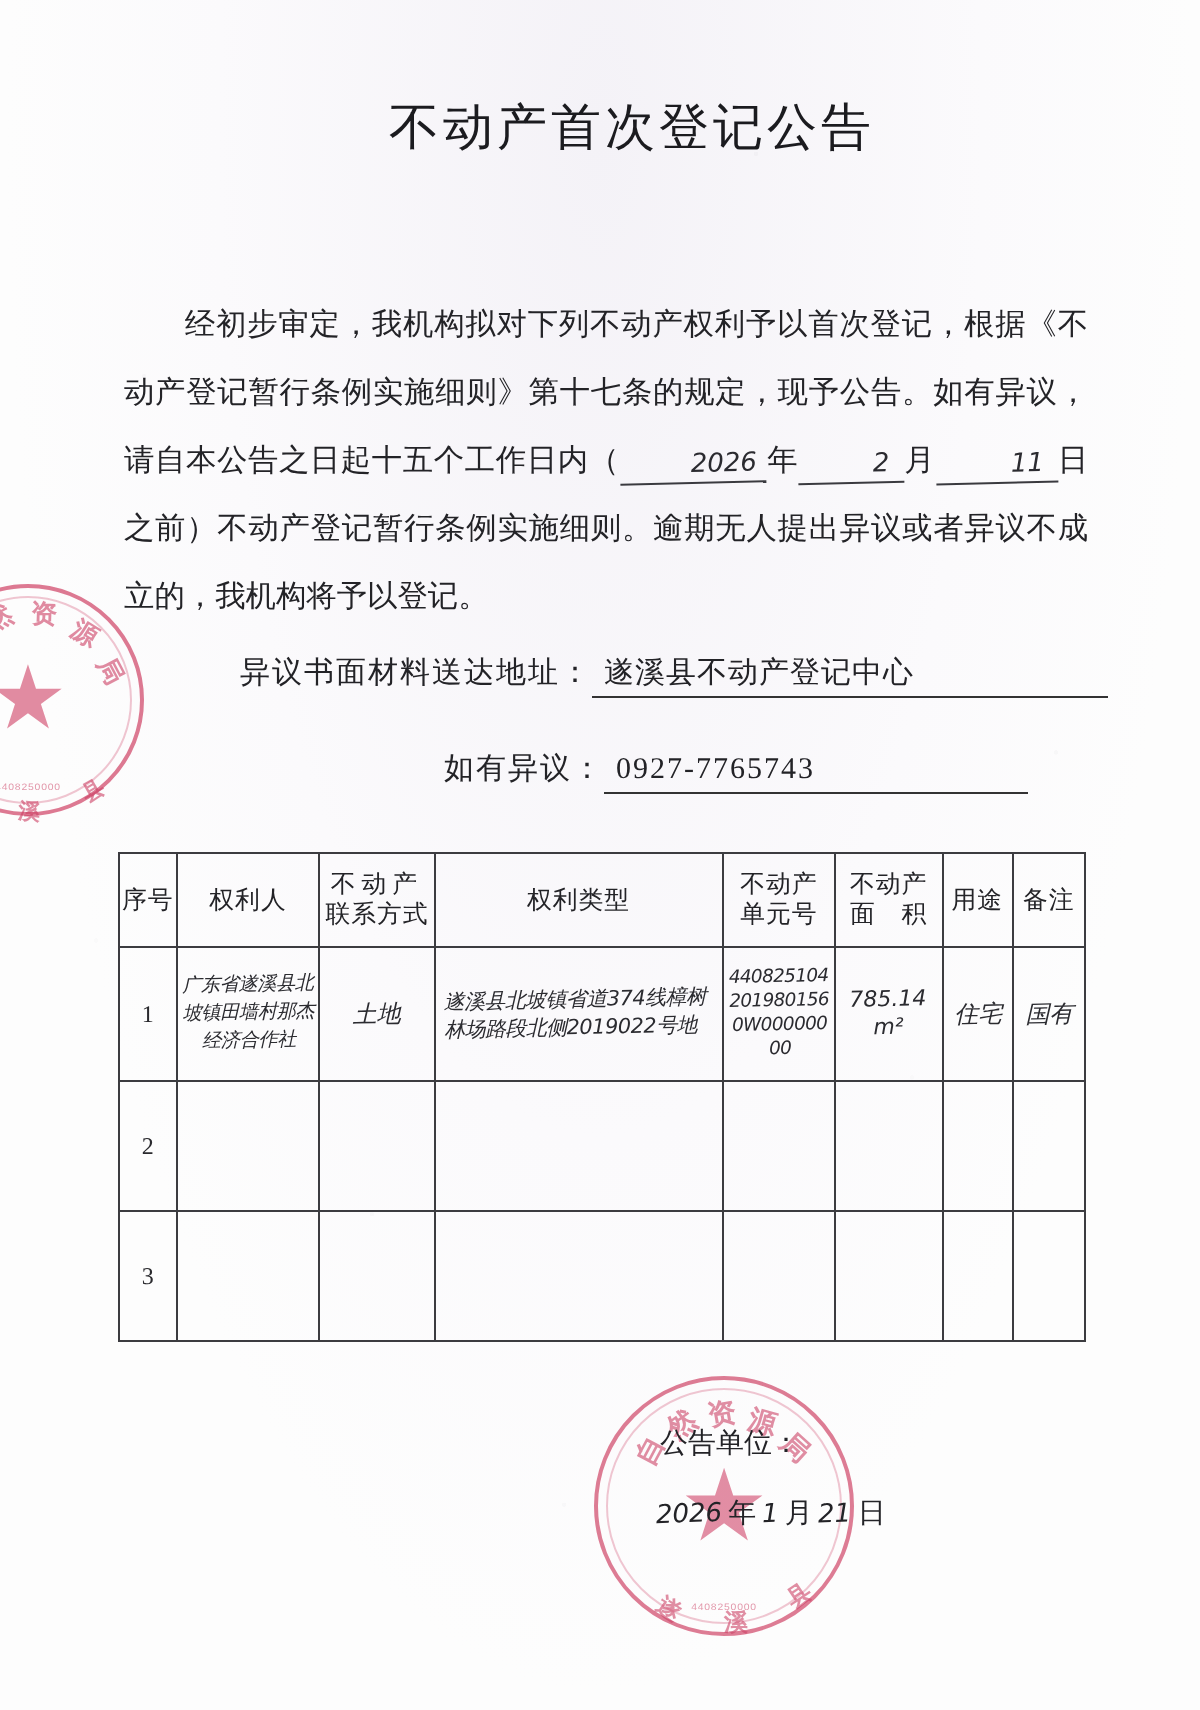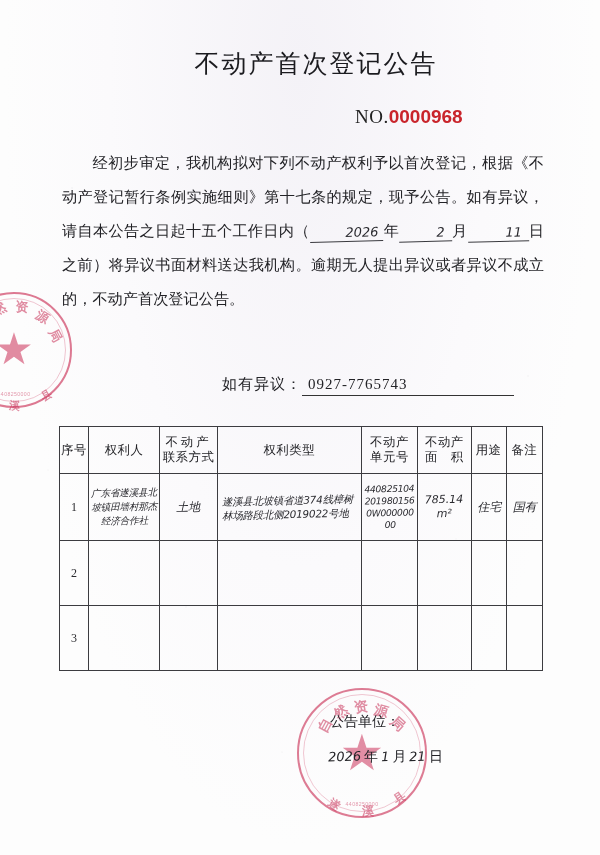--- a/index.html
+++ b/index.html
@@ -307,28 +307,28 @@
       <span style="transform:rotate(150deg) translate(0,-48px) rotate(180deg);font-size:11px;">县</span>
       <span style="transform:rotate(185deg) translate(0,-48px) rotate(180deg);font-size:11px;">溪</span>
 
     </div>
     <div class="seal-star">★</div>
     <div class="seal-code">4408250000</div>
   </div>
 
   <div id="doc-title">不动产首次登记公告</div>
 
-  <div id="doc-number">
-    <span>NO.</span><span class="num">0000968</span>
-  </div>
 
   <div id="notice-body">
-    <span>经初步审定，我机构拟对下列不动产权利予以首次登记，根据《不动产登记暂行条例实施细则》第十七条的规定，现予公告。如有异议，请自本公告之日起十五个工作日内（</span><span class="hw">2026</span><span>年</span><span class="hw sm">2</span><span>月</span><span class="hw sm">11</span><span>日之前</span><span>）将异议书面材料送达我机构。逾期无人提出异议或者异议不成立的，不动产首次登记公告。</span>
-  </div>
-
+    <span>经初步审定，我机构拟对下列不动产权利予以首次登记，根据《不动产登记暂行条例实施细则》第十七条的规定，现予公告。如有异议，请自本公告之日起十五个工作日内（</span><span class="hw">2026</span><span>年</span><span class="hw sm">2</span><span>月</span><span class="hw sm">11</span><span>日之前</span><span>）不动产登记暂行条例实施细则。逾期无人提出异议或者异议不成立的，我机构将予以登记。</span>
+  </div>
+
+  <div class="field-line" id="address-line">
+    <span class="field-label">异议书面材料送达地址：</span><span class="field-value">遂溪县不动产登记中心</span>
+  </div>
 
   <div class="field-line" id="phone-line">
     <span class="field-label">如有异议：</span><span class="field-value">0927-7765743</span>
   </div>
 
   <table id="property-table">
     <colgroup>
       <col class="col-idx">
         <col class="col-owner">
         <col class="col-type">

